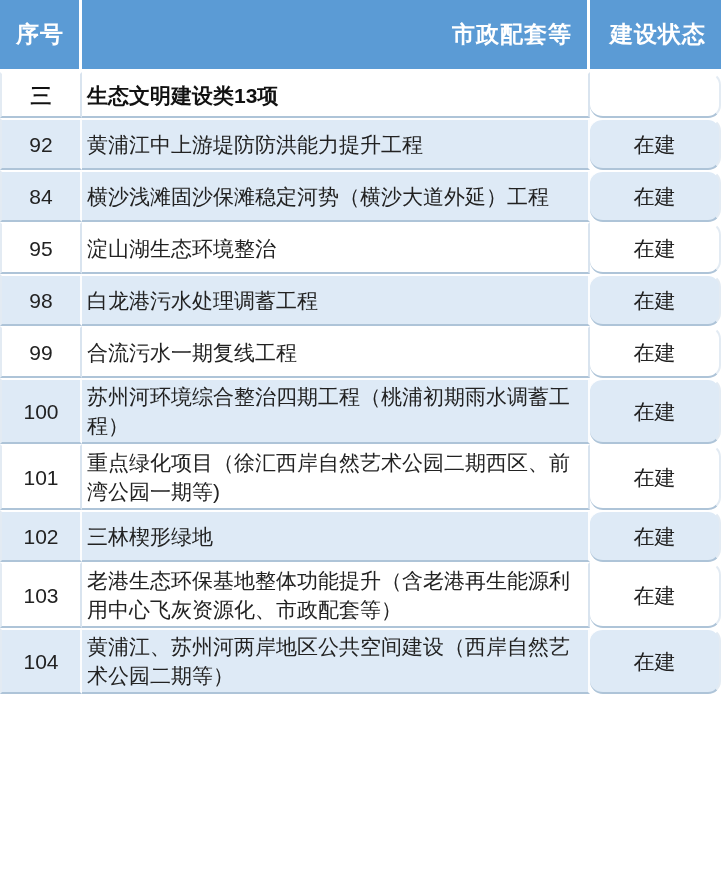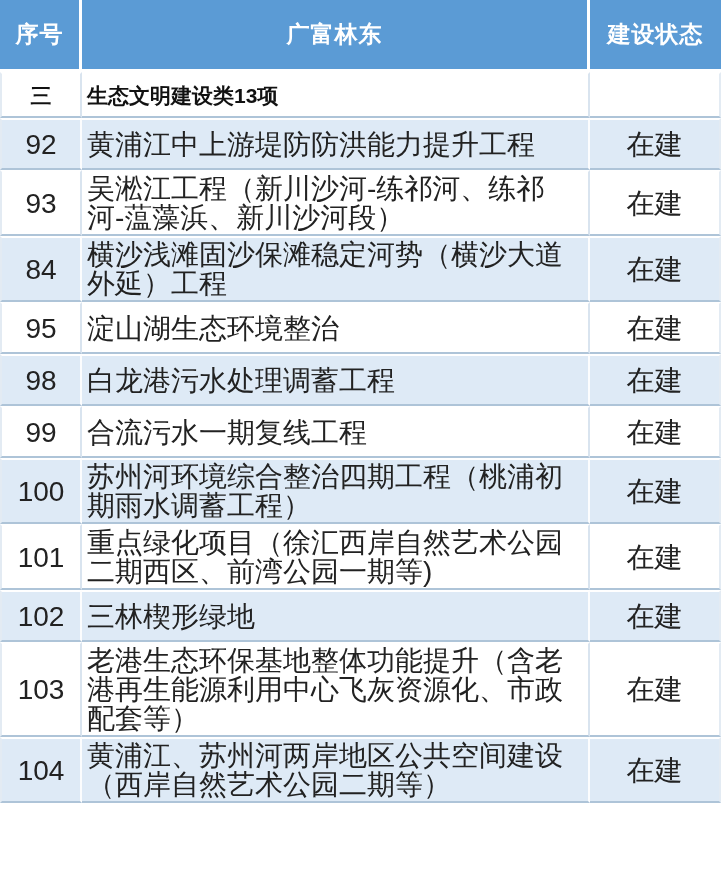--- a/index.html
+++ b/index.html
@@ -25,30 +25,30 @@
     table-layout:fixed;
   }
   th,td{box-sizing:border-box;}
   thead th{
     background:var(--header-bg);
     color:var(--header-text);
     font-weight:bold;
     font-size:23px;
     height:72px;
     vertical-align:middle;
-    text-align:center;
+    text-align:right;
     padding:15px;
     border-right:3px solid #ffffff;
     border-bottom:3px solid #ffffff;
     letter-spacing:1px;
     font-family:Liberation Serif, serif;
   }
   thead th:last-child{border-right:none;}
   tbody td{
-    font-size:28px;
+    font-size:21px;
     line-height:29px;
     color:var(--body-text);
     vertical-align:middle;
     height:52px;
     padding:2px 5px;
     border-top:2px solid #ffffff;
     border-bottom:2px solid var(--line);
     background:var(--row-bg);
     word-break:break-all;
   }
@@ -60,52 +60,47 @@
     height:46px;
     font-size:21px;
     color:#111111;
   }
   tr.alt td{background:var(--alt-bg);}
   tr.plain td,tr.section td{background:var(--row-bg);}
   tr.plain td:not(:last-child),
   tr.section td:not(:last-child){border-right:2px solid var(--sep-light);}
   tr.alt td:not(:last-child){border-right:2px solid rgba(255,255,255,0.9);}
   tbody td:first-child{border-left:2px solid var(--edge);}
-  tbody td:last-child{border-right:2px solid var(--edge);}
+  tbody td:last-child{border-right:2px solid var(--edge);border-radius:13px;}
 </style>
 </head>
 <body>
 
 <table>
   <colgroup>
     <col style="width:82px">
     <col style="width:508px">
     <col style="width:131px">
   </colgroup>
   <thead>
     <tr>
       <th class="c-idx">序号</th>
-      <th class="c-name">广富林东</th>
+      <th class="c-name">市政配套等</th>
       <th class="c-status">建设状态</th>
     </tr>
   </thead>
   <tbody id="table-body">
     <tr class="section">
       <td class="c-idx">三</td>
       <td class="c-name">生态文明建设类13项</td>
       <td class="c-status"></td>
     </tr>
   <tr class="alt">
     <td class="c-idx">92</td>
     <td class="c-name">黄浦江中上游堤防防洪能力提升工程</td>
-    <td class="c-status">在建</td>
-  </tr>
-      <tr class="plain">
-    <td class="c-idx">93</td>
-    <td class="c-name">吴淞江工程（新川沙河-练祁河、练祁河-蕰藻浜、新川沙河段）</td>
     <td class="c-status">在建</td>
   </tr>
       <tr class="alt">
     <td class="c-idx">84</td>
     <td class="c-name">横沙浅滩固沙保滩稳定河势（横沙大道外延）工程</td>
     <td class="c-status">在建</td>
   </tr>
       <tr class="plain">
     <td class="c-idx">95</td>
     <td class="c-name">淀山湖生态环境整治</td>

